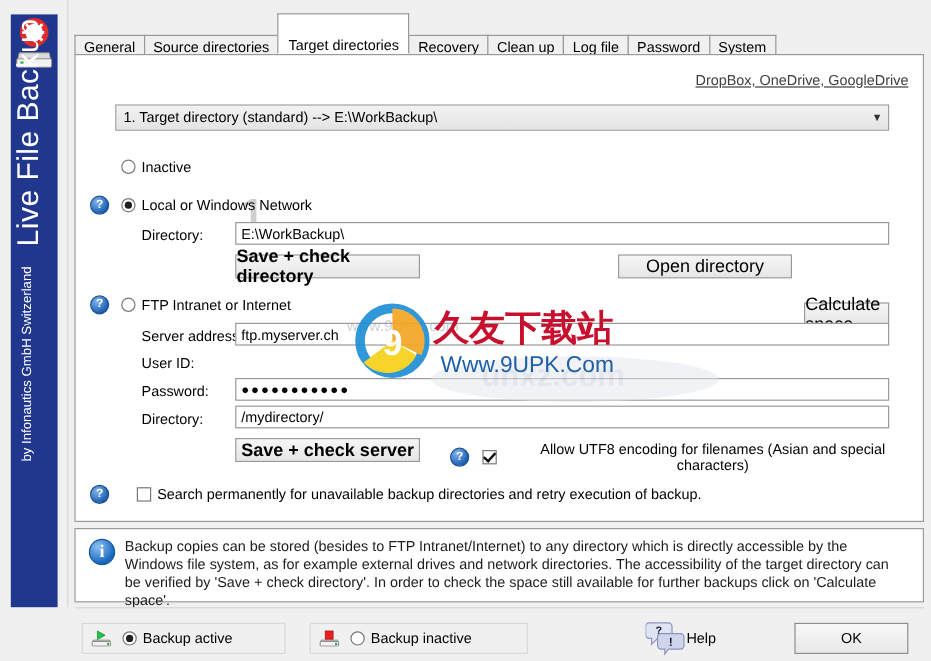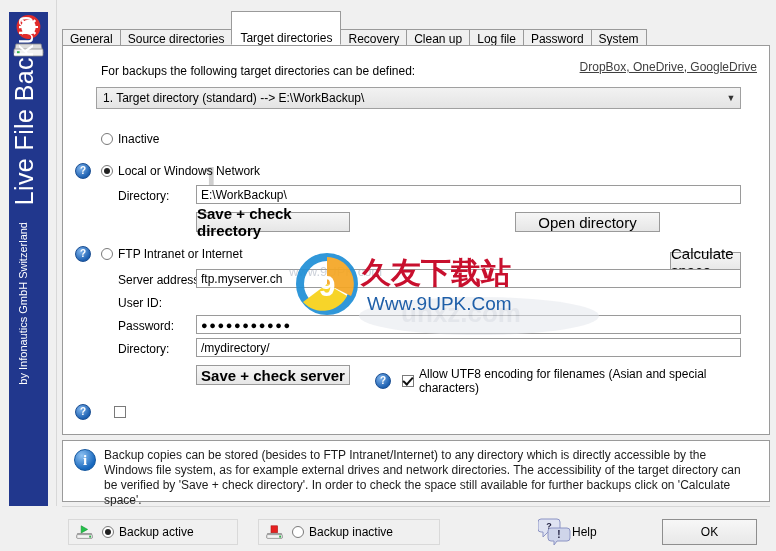--- a/index.html
+++ b/index.html
@@ -95,21 +95,21 @@
   .cbox{
     width:12px;height:12px;border:1px solid #7a7a7a;background:#fff;
     box-sizing:border-box;display:inline-block;position:relative;flex:none;
   }
   .cbox.on::after{
     content:"";position:absolute;left:2px;top:-1px;width:4px;height:8px;
     border:solid #111;border-width:0 2px 2px 0;transform:rotate(42deg);
   }
 
   .row{display:flex;align-items:center;position:absolute;}
-  .lbl{margin-left:5px;font-size:12px;}
+  .lbl{margin-left:5px;font-size:12px;text-align:center;}
 
   
   .qhelp{
     width:16px;height:16px;border-radius:50%;
     background:radial-gradient(circle at 34% 30%,#7fb4ec,#1c5fb0 72%);
     border:1px solid #1a4e92;box-sizing:border-box;
     color:#fff;font-size:10px;font-weight:bold;
     display:flex;align-items:center;justify-content:center;
     flex:none;line-height:1;
   }
@@ -208,21 +208,20 @@
     <div class="tab active">Target directories</div>
     <div class="tab">Recovery</div>
     <div class="tab">Clean up</div>
     <div class="tab">Log file</div>
     <div class="tab">Password</div>
     <div class="tab">System</div>
   </div>
 
   <div class="panel">
 
-    <div class="lead">For backups the following target directories can be defined:</div>
 
     <div class="combo">
       <span class="combo-text">1. Target directory (standard) --&gt; E:\WorkBackup\</span>
       <span class="combo-arrow">▼</span>
     </div>
 
     <div class="bignum">1</div>
 
     <div class="row" style="left:38px;top:86px;">
       <span class="radio"></span>
@@ -264,20 +263,21 @@
 
     <div class="row" style="left:312px;top:321px;">
       <span class="qhelp">?</span>
       <span class="cbox on" style="margin-left:11px;"></span>
       <span class="lbl">Allow UTF8 encoding for filenames (Asian and special characters)</span>
     </div>
 
     <div class="row" style="left:12px;top:358px;">
       <span class="qhelp">?</span>
       <span class="cbox" style="margin-left:23px;"></span>
+      <span class="lbl">Search permanently for unavailable backup directories and retry execution of backup.</span>
     </div>
   </div>
 
   <div class="infobox">
     <div class="iicon">i</div>
     <div class="itext">Backup copies can be stored (besides to FTP Intranet/Internet) to any directory which is directly accessible by the Windows file system, as for example external drives and network directories. The accessibility of the target directory can be verified by 'Save + check directory'. In order to check the space still available for further backups click on 'Calculate space'.</div>
   </div>
 
   <div class="bottom">
     <div class="sep"></div>

